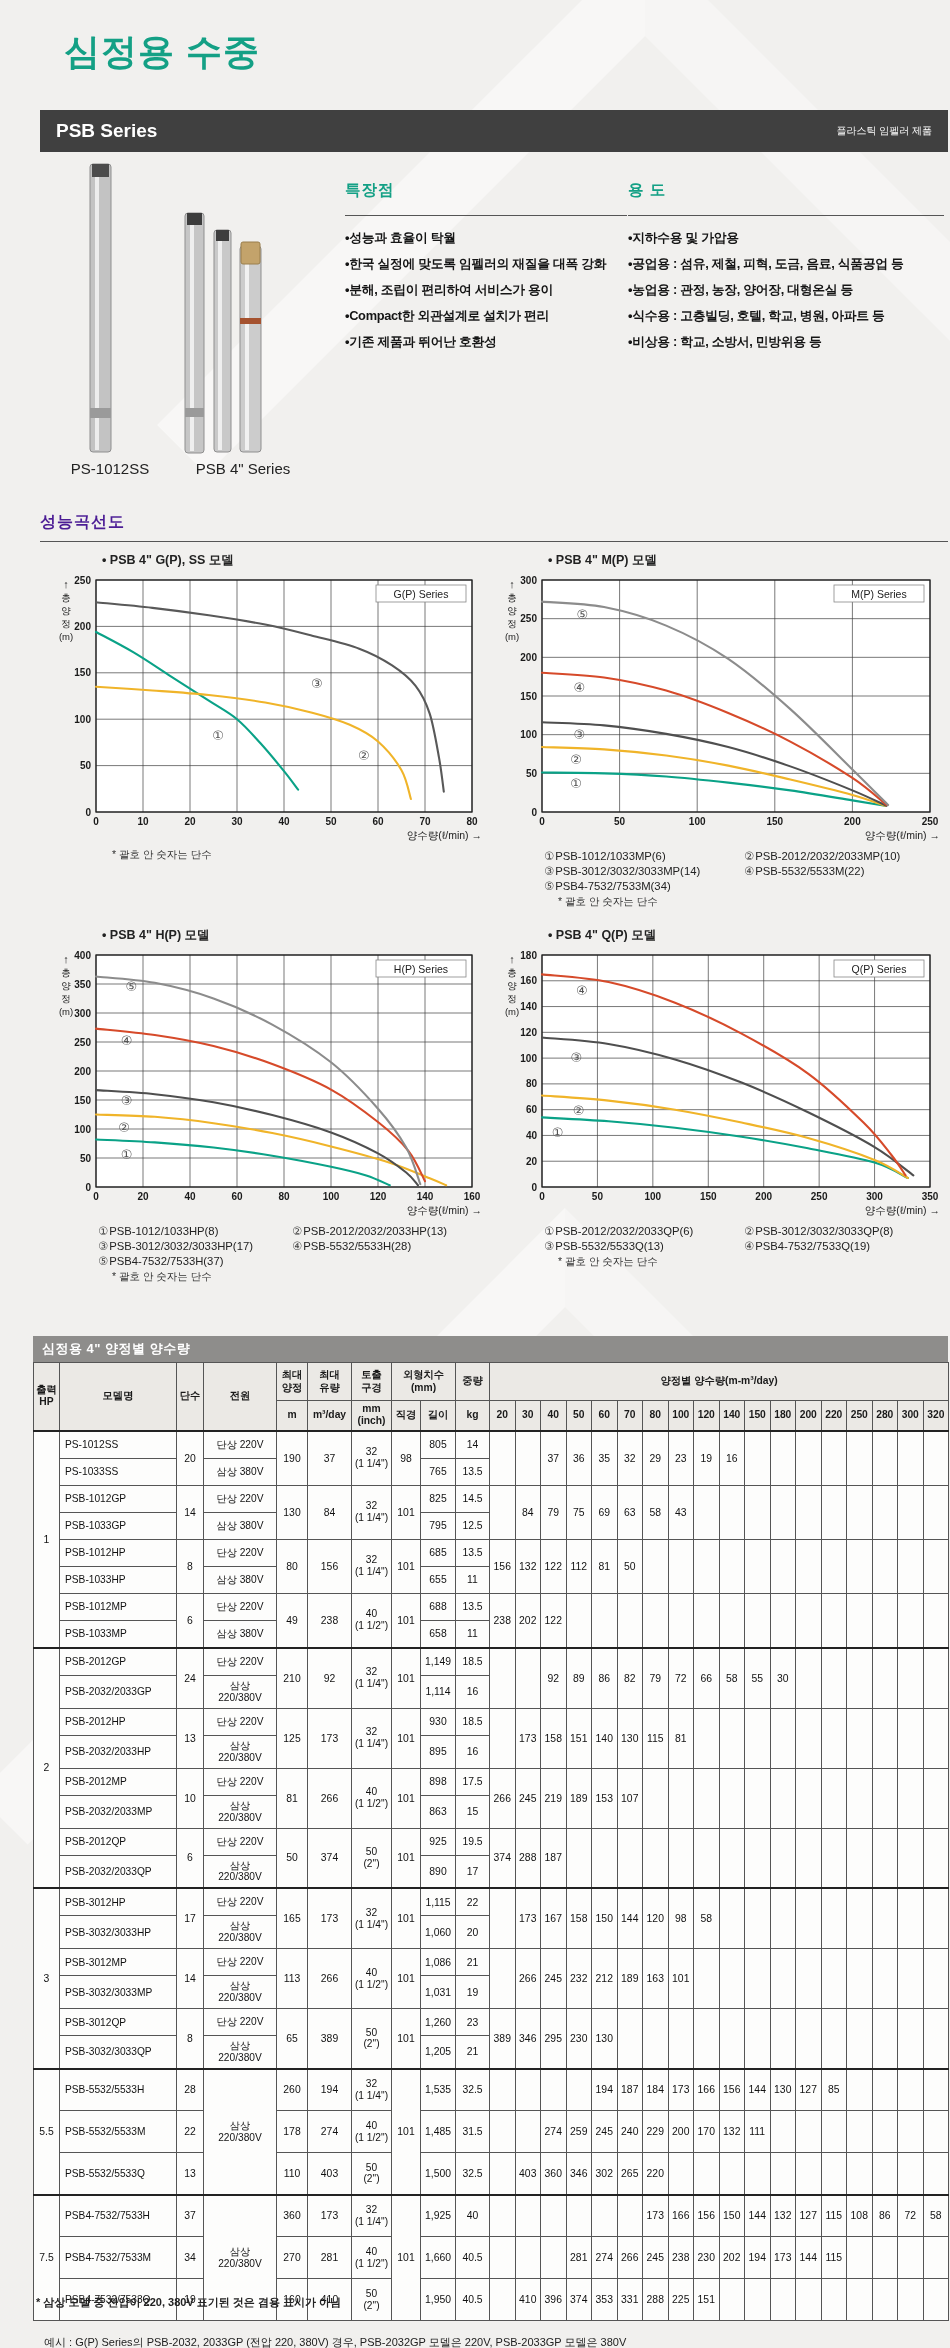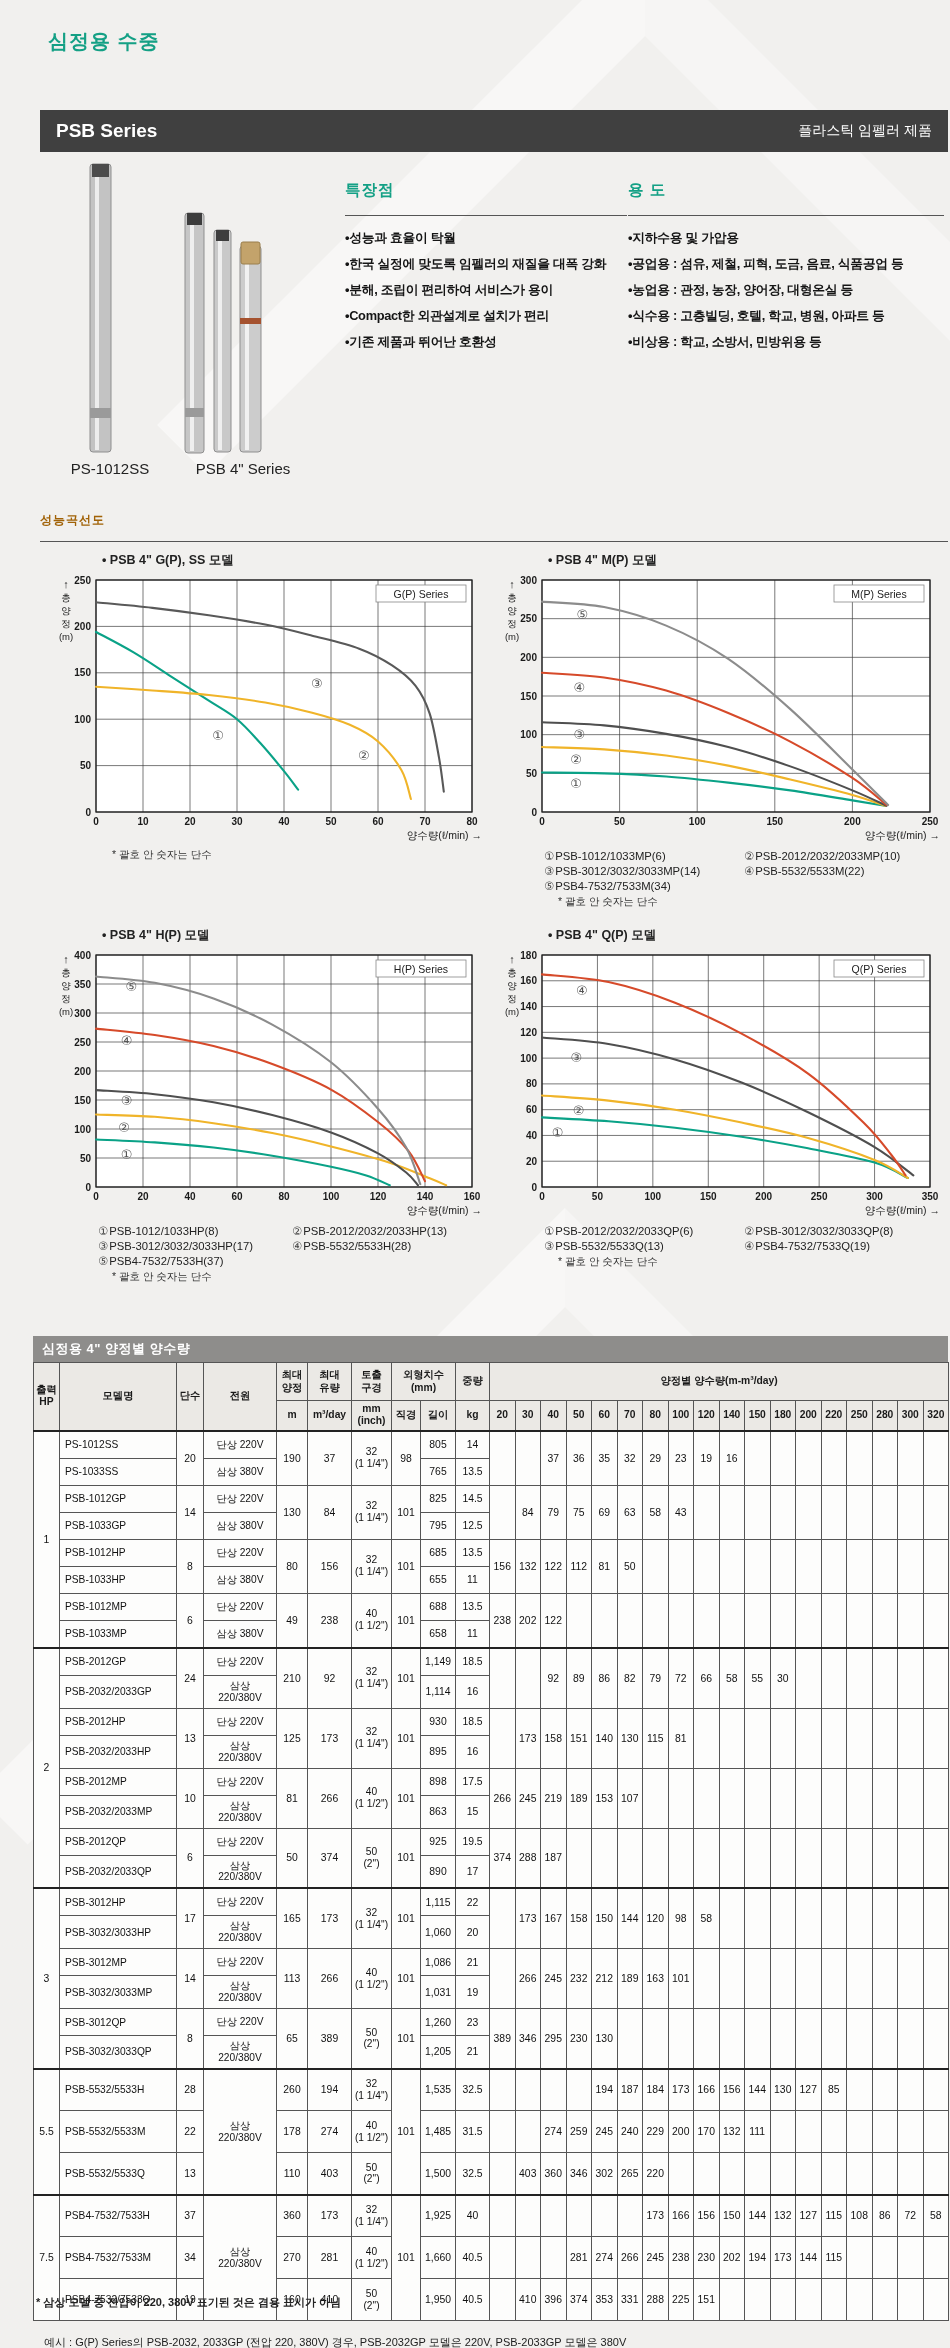--- a/index.html
+++ b/index.html
@@ -1,32 +1,32 @@
 <!DOCTYPE html>
 <html><head>
 <meta charset="utf-8">
 <style>
   html,body{margin:0;padding:0}
   body{width:950px;height:2348px;position:relative;overflow:hidden;
        background:#f1f0ee;font-family:"Liberation Sans","DejaVu Sans",sans-serif;color:#1a1a1a}
   .wm{position:absolute;pointer-events:none;border-top:70px solid rgba(255,255,255,.5);
       border-right:70px solid rgba(255,255,255,.35);transform:rotate(-45deg);z-index:0}
   .sec{position:absolute;z-index:1}
-  .page-title{left:48px;top:28px;font-size:20px;font-weight:bold;color:#14a085;letter-spacing:1px}
+  .page-title{left:64px;top:28px;font-size:36px;font-weight:bold;color:#14a085;letter-spacing:1px}
   .series-bar{left:40px;right:2px;top:110px;height:42px;background:#404040;color:#fff;
       display:flex;justify-content:space-between;align-items:center;padding:0 16px;box-sizing:border-box;width:908px}
   .series-bar .l{font-size:19px;font-weight:bold}
-  .series-bar .r{font-size:14px}
+  .series-bar .r{font-size:10px}
   .prod{left:50px;top:158px;width:270px;height:300px}
   .plabel{position:absolute;top:460px;font-size:15px;color:#222;z-index:1}
   .col{top:180px;width:282px}
   .col-heading{color:#13a085;font-size:15.5px;font-weight:bold;padding-bottom:14px;
       border-bottom:1.5px solid #555;margin-bottom:9px;letter-spacing:1px}
   .bullet{font-size:12.8px;font-weight:600;color:#151515;line-height:26px;letter-spacing:-.3px;white-space:nowrap}
-  .curves-h{left:40px;top:512px;font-size:12px;font-weight:bold;color:#a16207;letter-spacing:1px}
+  .curves-h{left:40px;top:512px;font-size:16px;font-weight:bold;color:#4c1d95;letter-spacing:1px}
   .curves-rule{left:40px;top:541px;width:908px;border-top:1.5px solid #555;height:0}
   .charts{left:50px;top:552px;width:896px;display:grid;grid-template-columns:436px 448px;column-gap:10px;row-gap:18px}
   .chart-block .ct{font-size:12.5px;font-weight:bold;color:#222;margin:0 0 1px 52px}
   .legend{margin:4px 0 0 48px;display:grid;grid-template-columns:1fr 1fr;row-gap:2px;font-size:11.3px;color:#222}
   .legend .it{white-space:nowrap}
   .legend .mk{margin-right:1px;color:#444}
   .lnote{margin:2px 0 0 62px;font-size:10.5px;color:#333}
   .tblwrap{left:33px;top:1336px;width:915px}
   .tbl-title{background:#8e8d8b;color:#fff;font-weight:bold;font-size:13px;padding:4px 9px;letter-spacing:.5px}
   table{border-collapse:collapse;width:915px;table-layout:fixed;background:#fdfdfc;border:1.5px solid #222}

